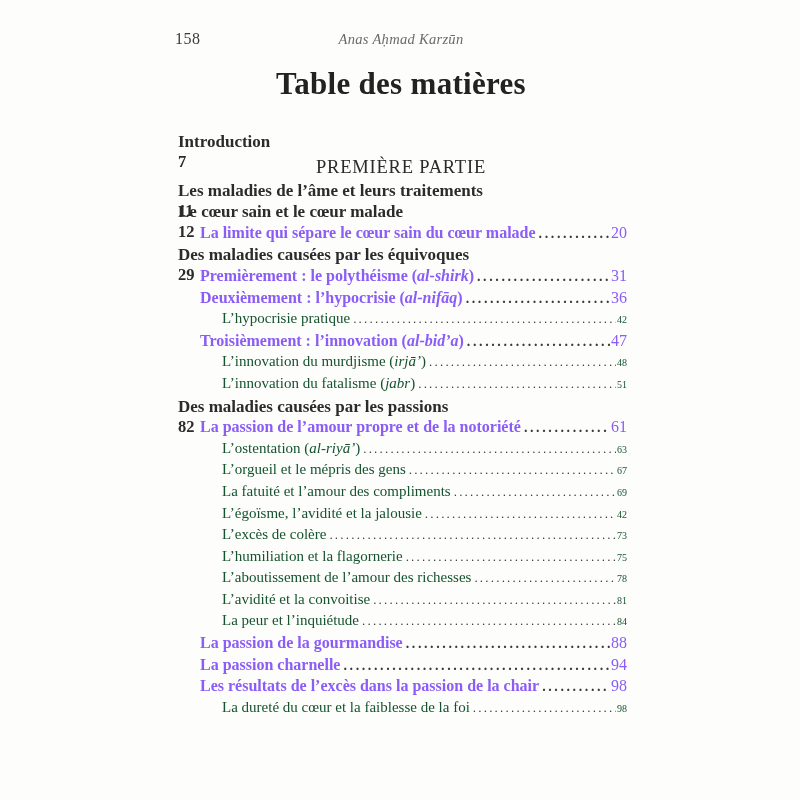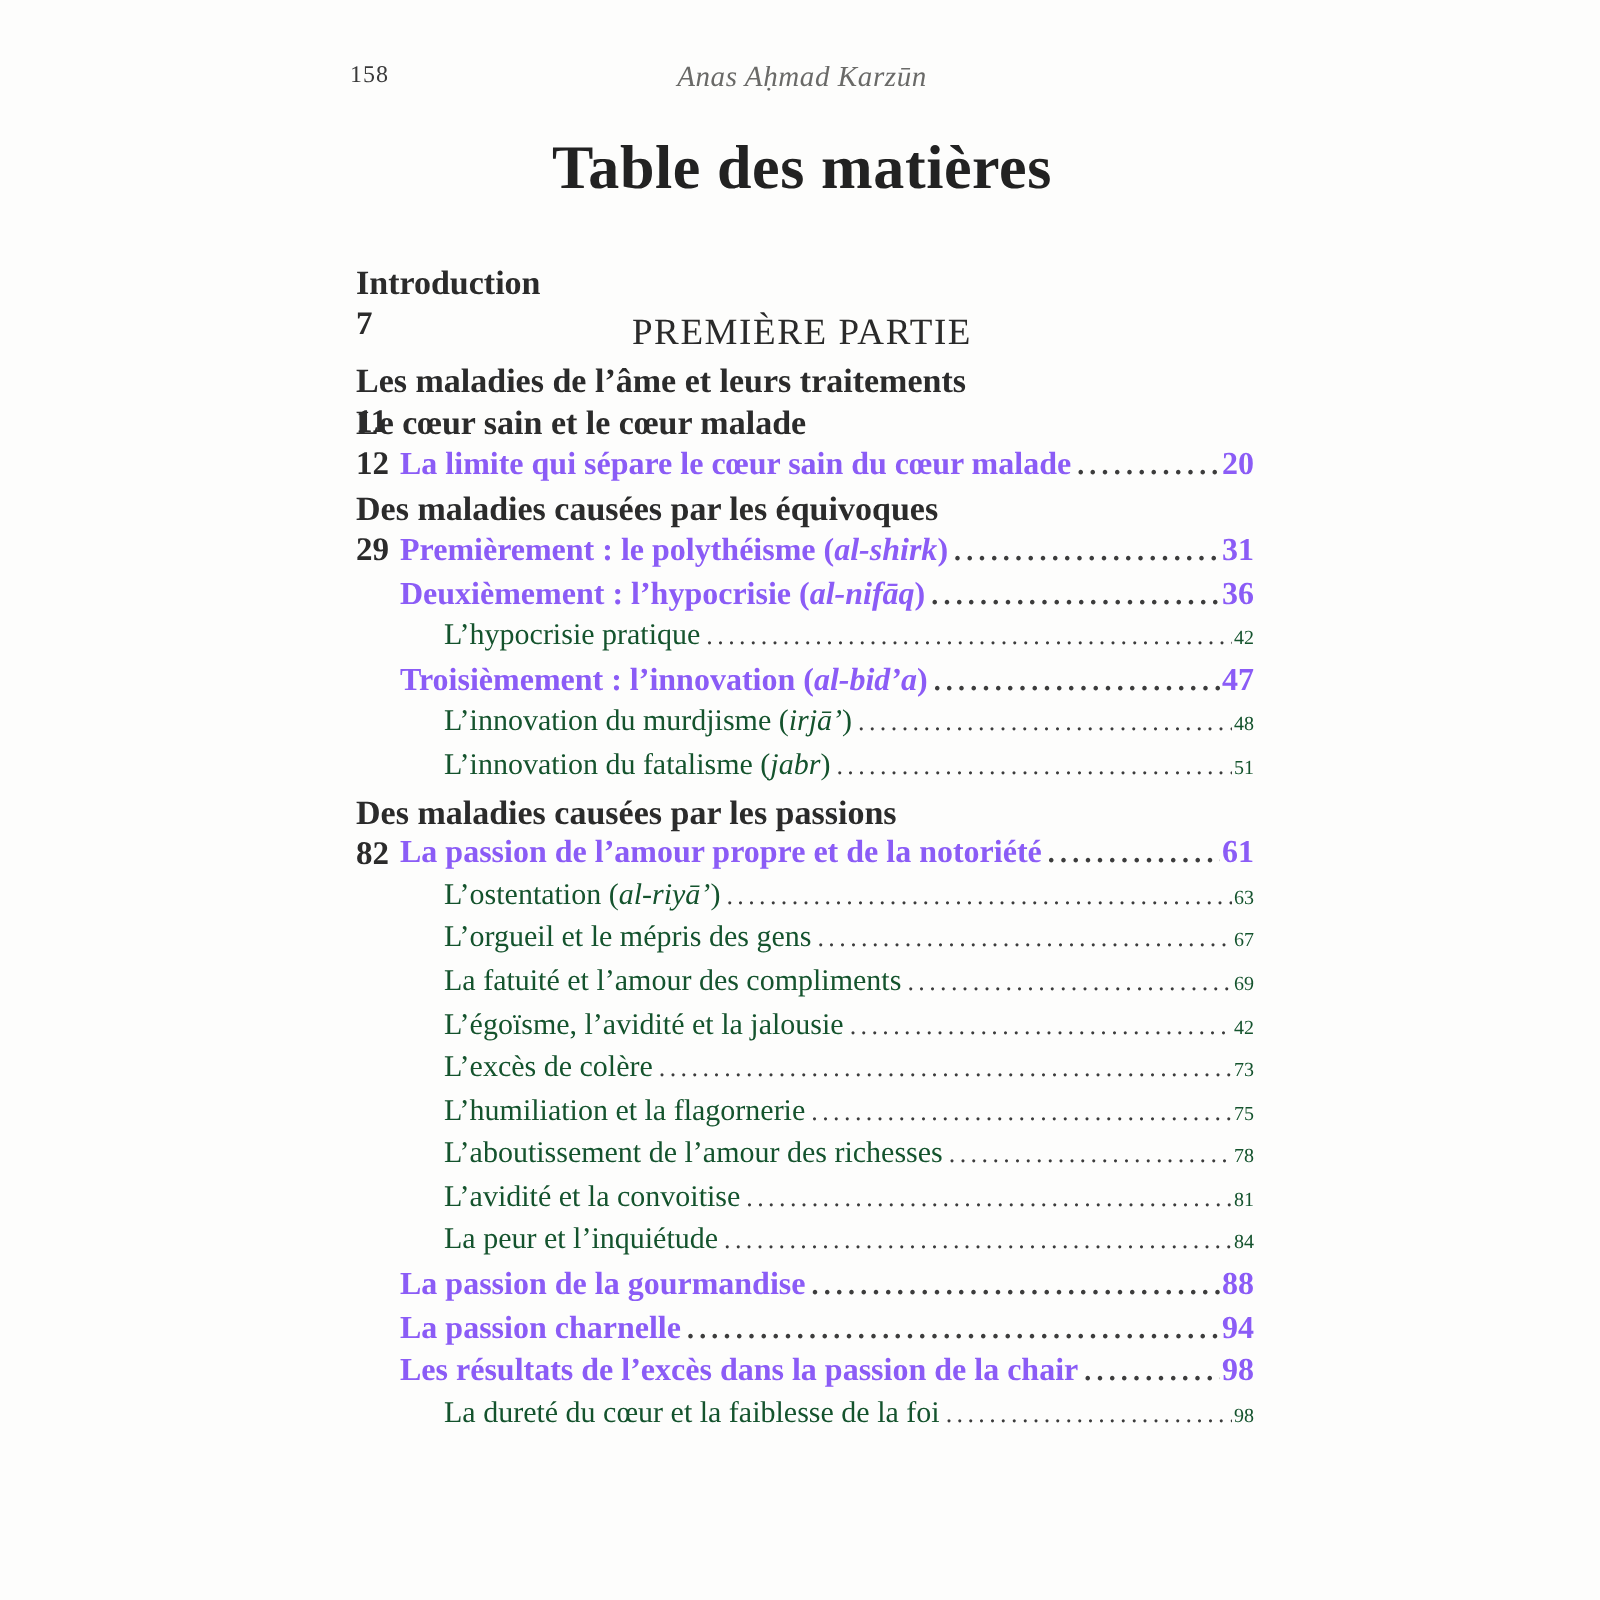--- a/index.html
+++ b/index.html
@@ -21,21 +21,21 @@
     width:452px;
     top:30px;
   }
   
   .running-head{
     position:relative;
     height:22px;
   }
   .folio{
     position:absolute;left:0;top:0;
-    font-size:12px;color:#3a3a3a;letter-spacing:0.5px;
+    font-size:16px;color:#3a3a3a;letter-spacing:0.5px;
   }
   .running-title{
     position:absolute;left:0;right:0;top:1px;
     text-align:center;
     font-style:italic;
     font-size:14.5px;
     color:#6a6a68;
     letter-spacing:0.3px;
   }
   
@@ -70,21 +70,21 @@
     letter-spacing:2.6px;
     font-size:14px;
   }
   .toc-page{
     white-space:nowrap;
     text-align:right;
   }
   .level-1{font-weight:700;font-size:17px;flex-direction:column;}
   .level-1 .toc-page{font-weight:700;font-size:16.5px;}
   .level-2{font-weight:700;font-size:16px;padding-left:25px;color:#8b5cf6;}
-  .level-2 .toc-page{font-weight:700;font-size:16px;}
+  .level-2 .toc-page{font-weight:400;font-size:16px;}
   .level-3{font-weight:400;font-size:15px;padding-left:47px;color:#14532d;}
   .level-3 .toc-page{font-size:10px;}
   .level-3 .toc-leader::after{letter-spacing:2.2px;font-size:13px;}
   .part-heading{
     height:27px;
     line-height:27px;
     text-align:center;
     font-size:18.5px;
     font-weight:400;
     letter-spacing:0.8px;

